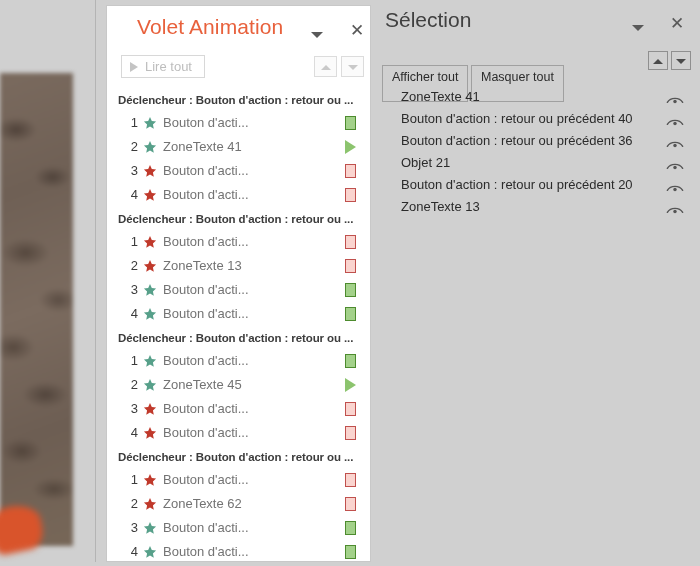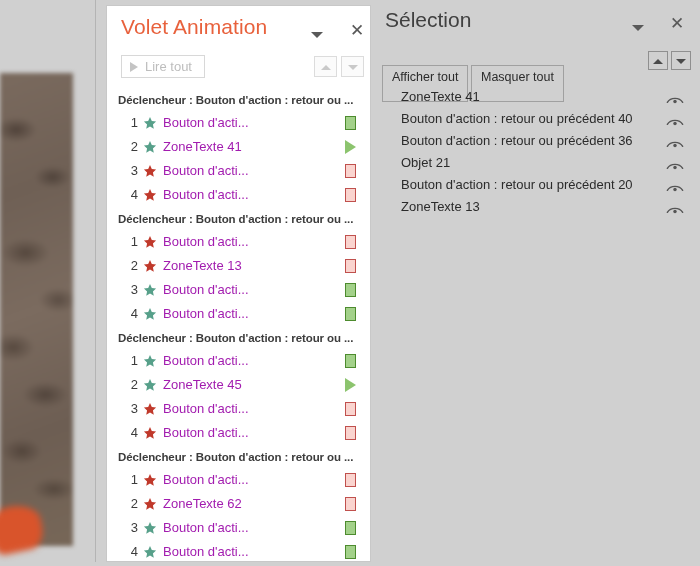--- a/index.html
+++ b/index.html
@@ -62,21 +62,21 @@
     background: #ffffff;
     border: 1px solid #c8c8c8;
     box-sizing: border-box;
   }
   .pane-titlebar {
     position: relative;
     height: 46px;
   }
   .pane-title {
     position: absolute;
-    left: 14px; top: 9px;
+    left: 30px; top: 9px;
     font-size: 21px;
     color: #e8613c;
     letter-spacing: 0.1px;
     white-space: nowrap;
   }
   .pane-dropdown {
     position: absolute;
     width: 22px; height: 22px;
     cursor: pointer;
   }
@@ -187,21 +187,21 @@
   }
   .star-icon {
     position: absolute;
     left: 36px; top: 5px;
     width: 14px; height: 14px;
   }
   .anim-label {
     position: absolute;
     left: 56px; top: 4px;
     font-size: 13px;
-    color: #a21caf;
+    color: #737373;
     white-space: nowrap;
   }
   .anim-bar {
     position: absolute;
     left: 238px; top: 5px;
   }
   .bar-rect {
     width: 11px; height: 14px;
     box-sizing: border-box;
     border: 1px solid;

